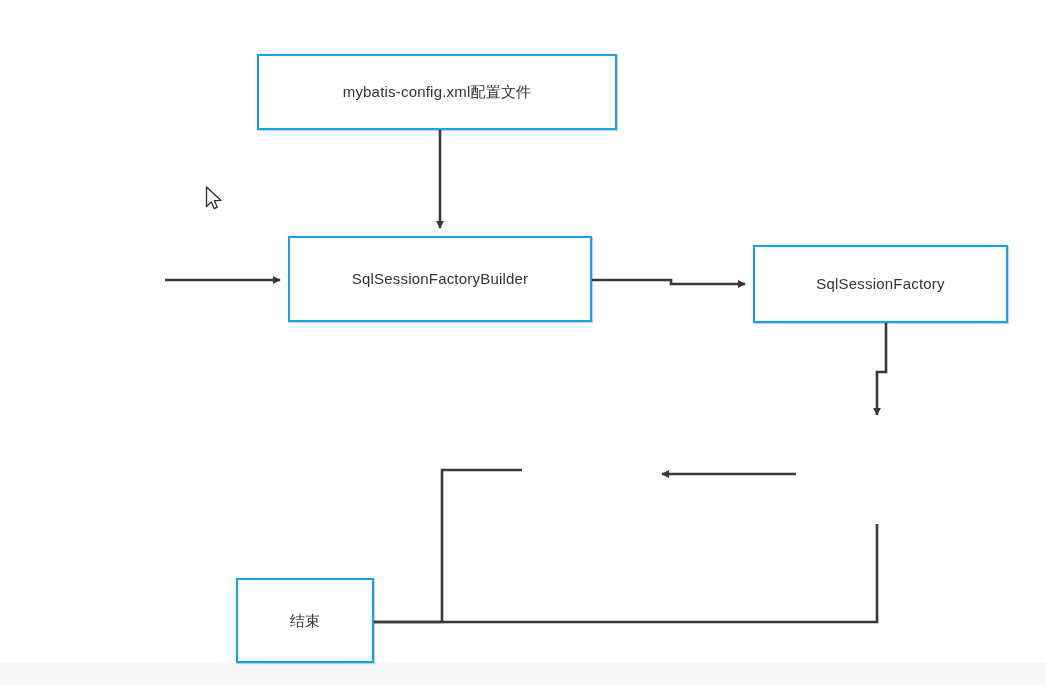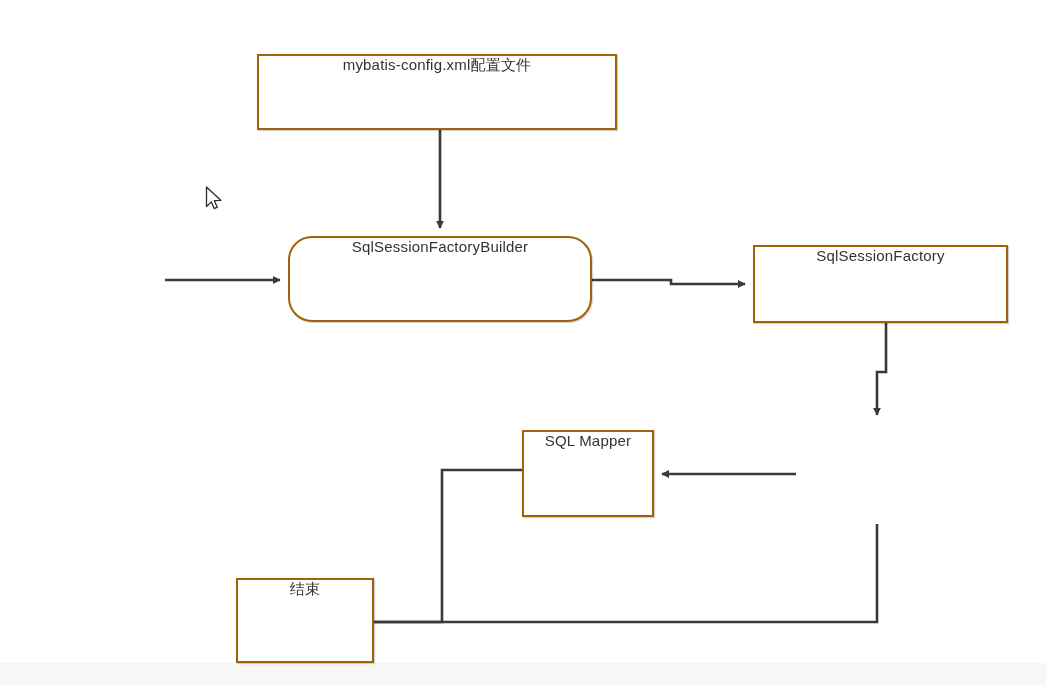--- a/index.html
+++ b/index.html
@@ -23,24 +23,24 @@
     left: 0;
     bottom: 0;
     width: 1046px;
     height: 22px;
     background: #f7f7f7;
   }
   .node {
     position: absolute;
     box-sizing: border-box;
     background: #ffffff;
-    border: 2px solid #a16207;
+    border: 2px solid #0ea5e9;
     box-shadow: 1px 1px 1px rgba(0,0,0,0.18);
     display: flex;
-    align-items: flex-start;
+    align-items: center;
     justify-content: center;
     z-index: 5;
   }
   .node-label {
     font-size: 15px;
     color: #333333;
     letter-spacing: 0.2px;
     white-space: nowrap;
     line-height: 1.2;
   }
@@ -98,31 +98,28 @@
     <g>
       <path d="M877,524 L877,622 L366,622" stroke="#3a3a3a" stroke-width="2.6" fill="none" marker-end="url(#arrow-d)"></path>
     </g>
   </svg>
 
   <div class="node" style="left:257px; top:54px; width:360px; height:76px;">
     <span class="node-label">mybatis-config.xml配置文件</span>
   </div>
 
 
-  <div class="node" style="left:288px; top:236px; width:304px; height:86px;border-radius:24px;">
+  <div class="node" style="left:288px; top:236px; width:304px; height:86px;">
     <span class="node-label">SqlSessionFactoryBuilder</span>
   </div>
 
   <div class="node" style="left:753px; top:245px; width:255px; height:78px;">
     <span class="node-label">SqlSessionFactory</span>
   </div>
 
-  <div class="node" style="left:522px; top:430px; width:132px; height:87px;">
-    <span class="node-label">SQL Mapper</span>
-  </div>
 
 
   <div class="node" style="left:236px; top:578px; width:138px; height:85px;">
     <span class="node-label">结束</span>
   </div>
 
   <svg id="cursor" width="20" height="28" viewBox="0 0 20 28" xmlns="http://www.w3.org/2000/svg" style="left:205px; top:186px;">
     <path d="M1.5,1 L1.5,20.5 L6.3,15.9 L9.2,22.6 L12.3,21.2 L9.4,14.7 L16,14.4 Z" fill="#ffffff" stroke="#2b2b2b" stroke-width="1.3" stroke-linejoin="round"></path>
   </svg>
 

